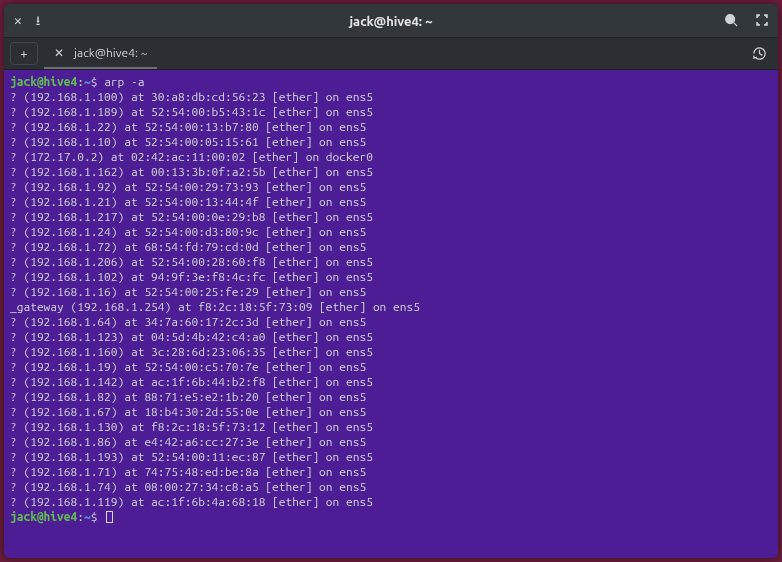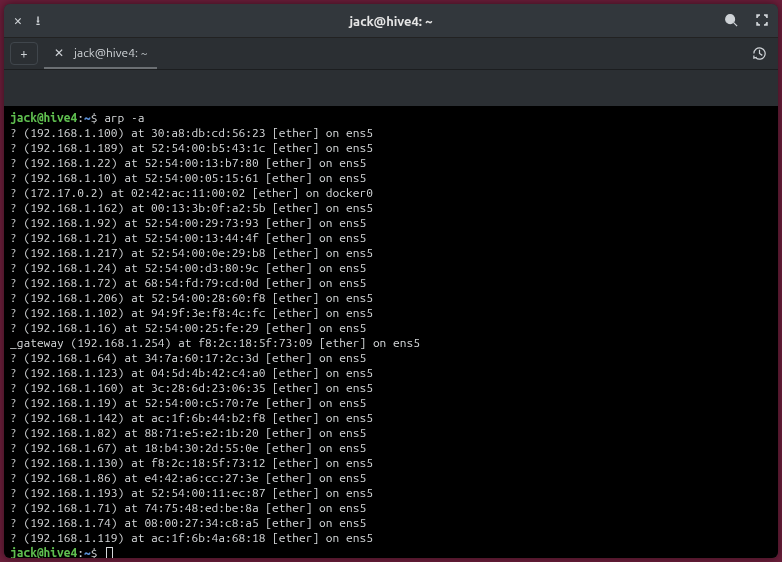--- a/index.html
+++ b/index.html
@@ -62,29 +62,28 @@
     border-bottom: 2px solid #6b6f73;
     font-family: "Ubuntu", sans-serif;
     font-size: 12px;
   }
   .tabbar .tab .closex { font-size: 12px; }
   .tabbar .spacer { flex: 1; }
   .tabbar .menu-icon { width: 38px; display: flex; align-items: center; justify-content: center; }
 
   .terminal {
     flex: 1;
-    background: #000000;
+    background: #4c1d95;
     padding: 4px 6px 6px 6px;
     overflow: hidden;
     color: #d5d8da;
     font-size: 12px;
     line-height: 15px;
     white-space: pre;
     font-family: "Ubuntu Mono", "DejaVu Sans Mono", monospace;
-    margin-top: 36px;
   }
   .prompt-user { color: #5fbf4f; font-weight: bold; }
   .prompt-path { color: #5a8fd6; font-weight: bold; }
   .prompt-dollar { color: #d5d8da; }
   .cursor {
     display: inline-block;
     width: 7px; height: 12px;
     border: 1px solid #d5d8da;
     vertical-align: -2px;
     margin-left: 2px;

